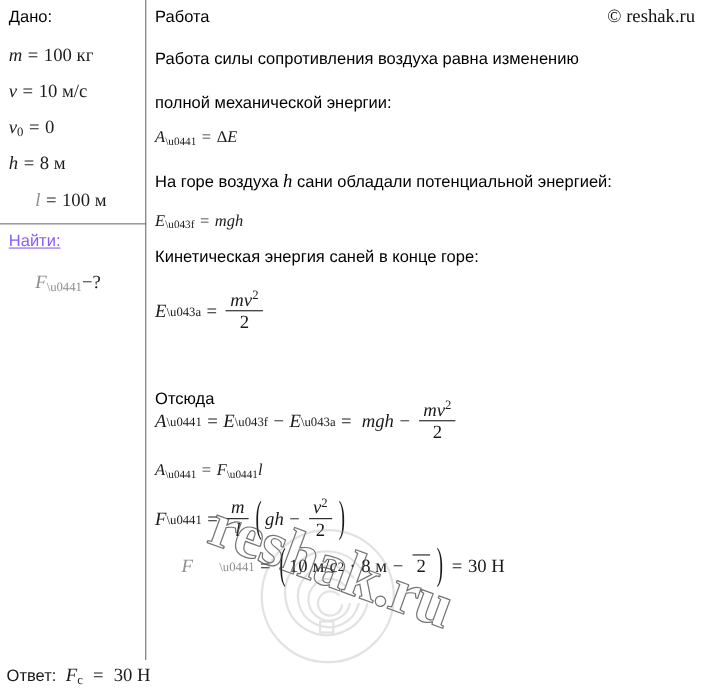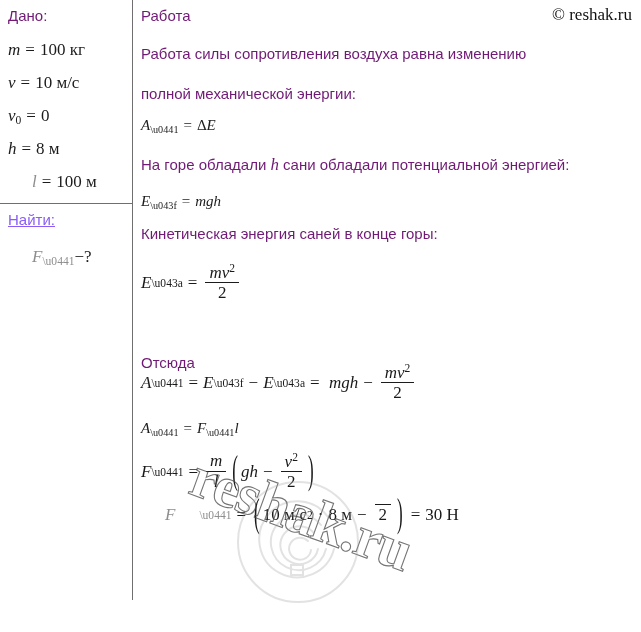--- a/index.html
+++ b/index.html
@@ -20,21 +20,21 @@
     background:#6f6f6f;
   }
   .h-divider{
     position:absolute;
     left:0;top:203px;width:133px;height:1px;
     background:#6f6f6f;
   }
 
   
   .row{position:absolute;white-space:nowrap;}
-  .sans{font-family:"Liberation Sans", sans-serif;font-size:15px;color:#701a75;}
+  .sans{font-family:"Liberation Sans", sans-serif;font-size:15px;color:#000000;}
   .serif{font-family:"Liberation Serif", serif;font-size:15px;color:#1c1c1c;}
   .faded{color:#8e8e8e;margin-left:24px;}
   .semi{color:#8b5cf6;text-decoration:underline;}
 
   
   .given .serif{font-size:17px;}
 
   
   .mi{font-style:italic;font-family:"Liberation Serif",serif;}
   .mn{font-style:normal;font-family:"Liberation Serif",serif;}
@@ -145,30 +145,30 @@
 
     <div class="row sans" style="left:141px;top:45px;">Работа силы сопротивления воздуха равна изменению</div>
 
     <div class="row sans" style="left:141px;top:85px;">полной механической энергии:</div>
 
     <div class="row serif" style="left:141px;top:117px;">
       <span class="mi">A</span><sub>\u0441</sub><span class="op">=</span><span class="mn">Δ</span><span class="mi">E</span>
     </div>
 
     <div class="row sans" style="left:141px;top:155px;">
-      <span>На горе обладали</span>
+      <span>На горе воздуха</span>
       <span class="mi" style="font-size:17px;">h</span>
       <span>сани обладали потенциальной энергией:</span>
     </div>
 
     <div class="row serif" style="left:141px;top:193px;">
       <span class="mi">E</span><sub>\u043f</sub><span class="op">=</span><span class="mi">mgh</span>
     </div>
 
-    <div class="row sans" style="left:141px;top:225px;">Кинетическая энергия саней в конце горы:</div>
+    <div class="row sans" style="left:141px;top:225px;">Кинетическая энергия саней в конце горе:</div>
 
     <div class="row eqline" style="left:141px;top:263px;">
       <span class="mi">E</span>
         <sub>\u043a</sub>
         <span class="op">=</span>
       <span class="frac">
         <span class="num"><span class="mi">mv</span><sup>2</sup></span>
         <span class="den mn">2</span>
       </span>
     </div>
@@ -229,14 +229,20 @@
 
   <div class="watermark">
     <div class="wm-text">reshak.ru</div>
     <svg class="wm-spiral" width="130" height="130" viewBox="0 0 130 130">
       <circle cx="65" cy="65" r="60" fill="none" stroke="#9a9a9a" stroke-width="2"></circle>
       <path d="M95 40 a38 38 0 1 0 6 32 M88 48 a28 28 0 1 0 5 24 M81 56 a19 19 0 1 0 4 16 M75 64 a11 11 0 1 0 3 9" fill="none" stroke="#9a9a9a" stroke-width="2" stroke-linecap="round"></path>
       <rect x="58" y="88" width="12" height="10" fill="none" stroke="#9a9a9a" stroke-width="2"></rect>
     </svg>
   </div>
 
+  <div class="answer">
+    <span class="lbl">Ответ:</span>&nbsp;
+    <span class="mi">F</span><sub>с</sub>
+    <span class="op">=</span>
+    <span class="mn">30 Н</span>
+  </div>
 
 </div>
 
 </body></html>

